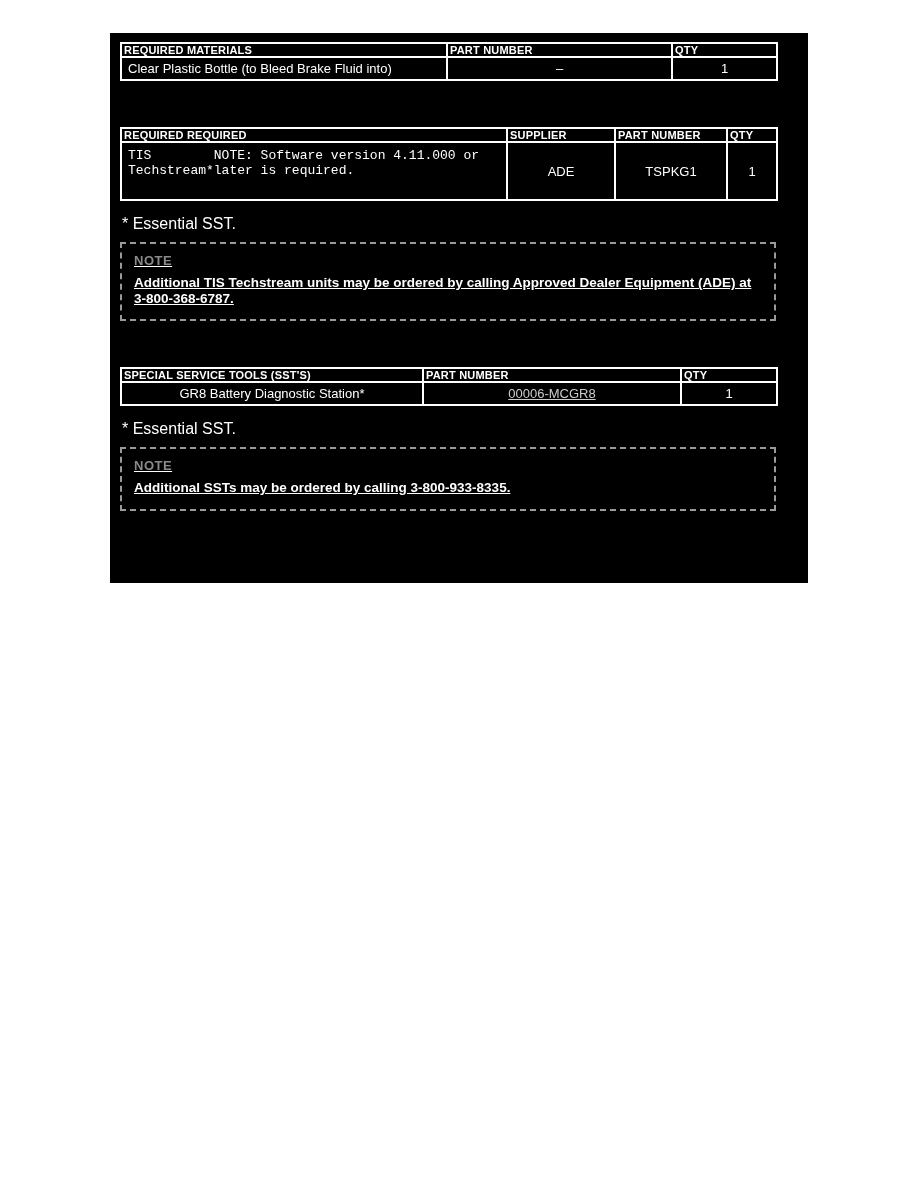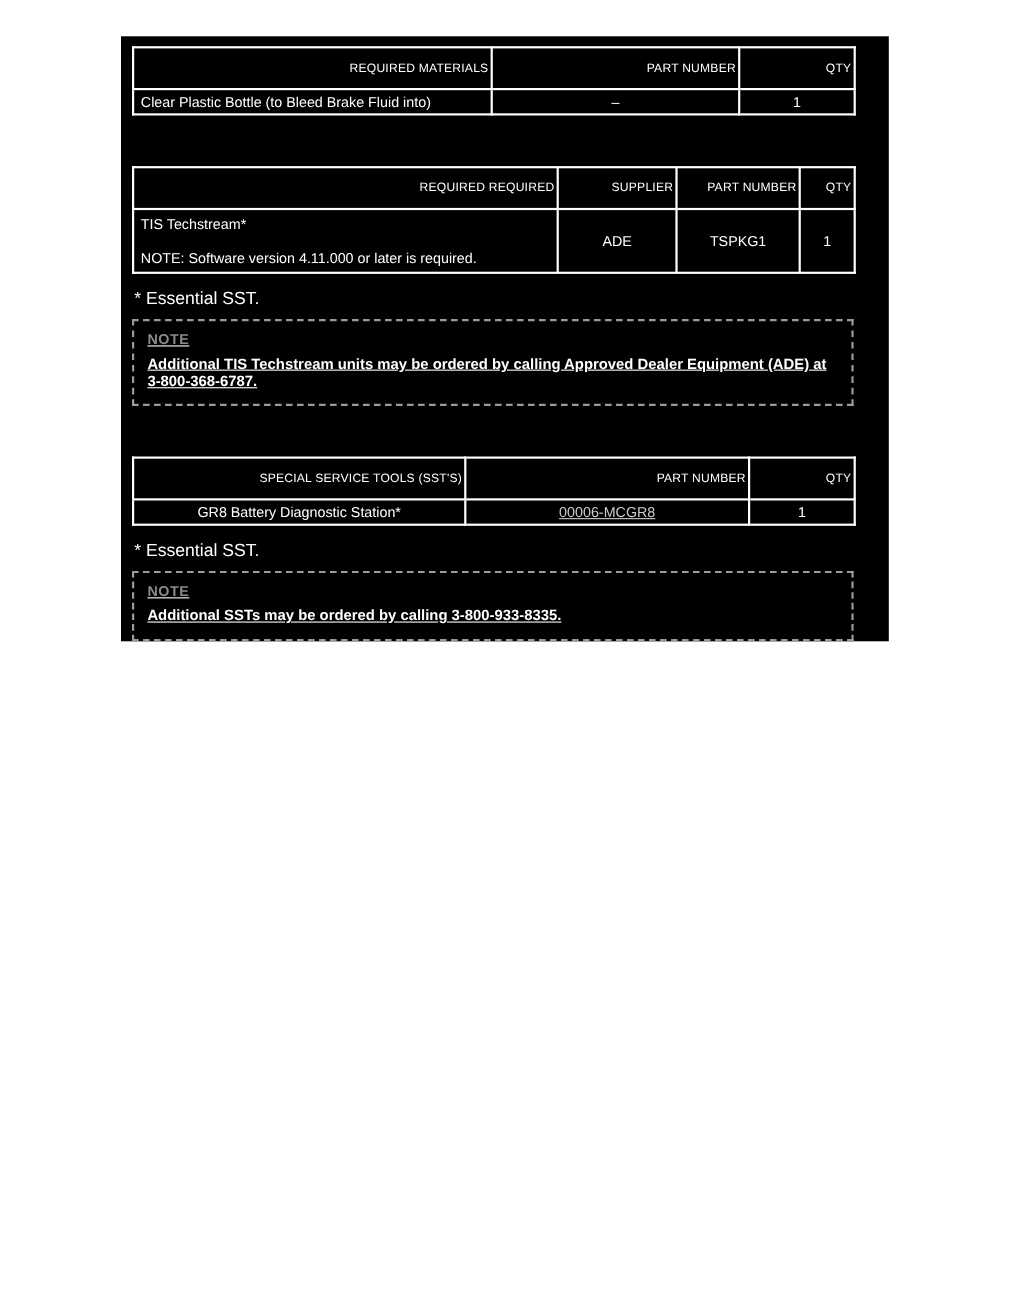--- a/index.html
+++ b/index.html
@@ -28,43 +28,43 @@
     margin-left: 10px;
     width: 656px;
   }
   .tbl th, .tbl td {
     border: 2px solid #ffffff;
     color: #ffffff;
     overflow: hidden;
   }
   .tbl th {
     font-size: 11px;
-    font-weight: normal;
-    text-align: right;
-    padding: 12px 2px;
+    font-weight: bold;
+    text-align: left;
+    padding: 0 2px;
     letter-spacing: 0.2px;
   }
   .tbl td {
     font-size: 13px;
     padding: 3px 6px;
   }
   .cell-left   { text-align: left; }
   .cell-center { text-align: center; }
   .wrap-narrow {
     display: inline-block;
     max-width: 170px;
     line-height: 1.25;
   }
   .equip-cell {
     display: flex;
-    flex-direction: column;
-    justify-content: space-between;
+    flex-direction: row;
     height: 46px;
     padding-top: 2px;
     padding-bottom: 2px;
+    font-family: Liberation Mono, monospace;
   }
   .mt-table2 { margin-top: 46px; }
   .mt-table3 { margin-top: 46px; }
   .essential-note {
     margin: 14px 0 0 12px;
     font-size: 16px;
     color: #ffffff;
   }
   .note-box {
     margin: 9px 0 0 10px;

